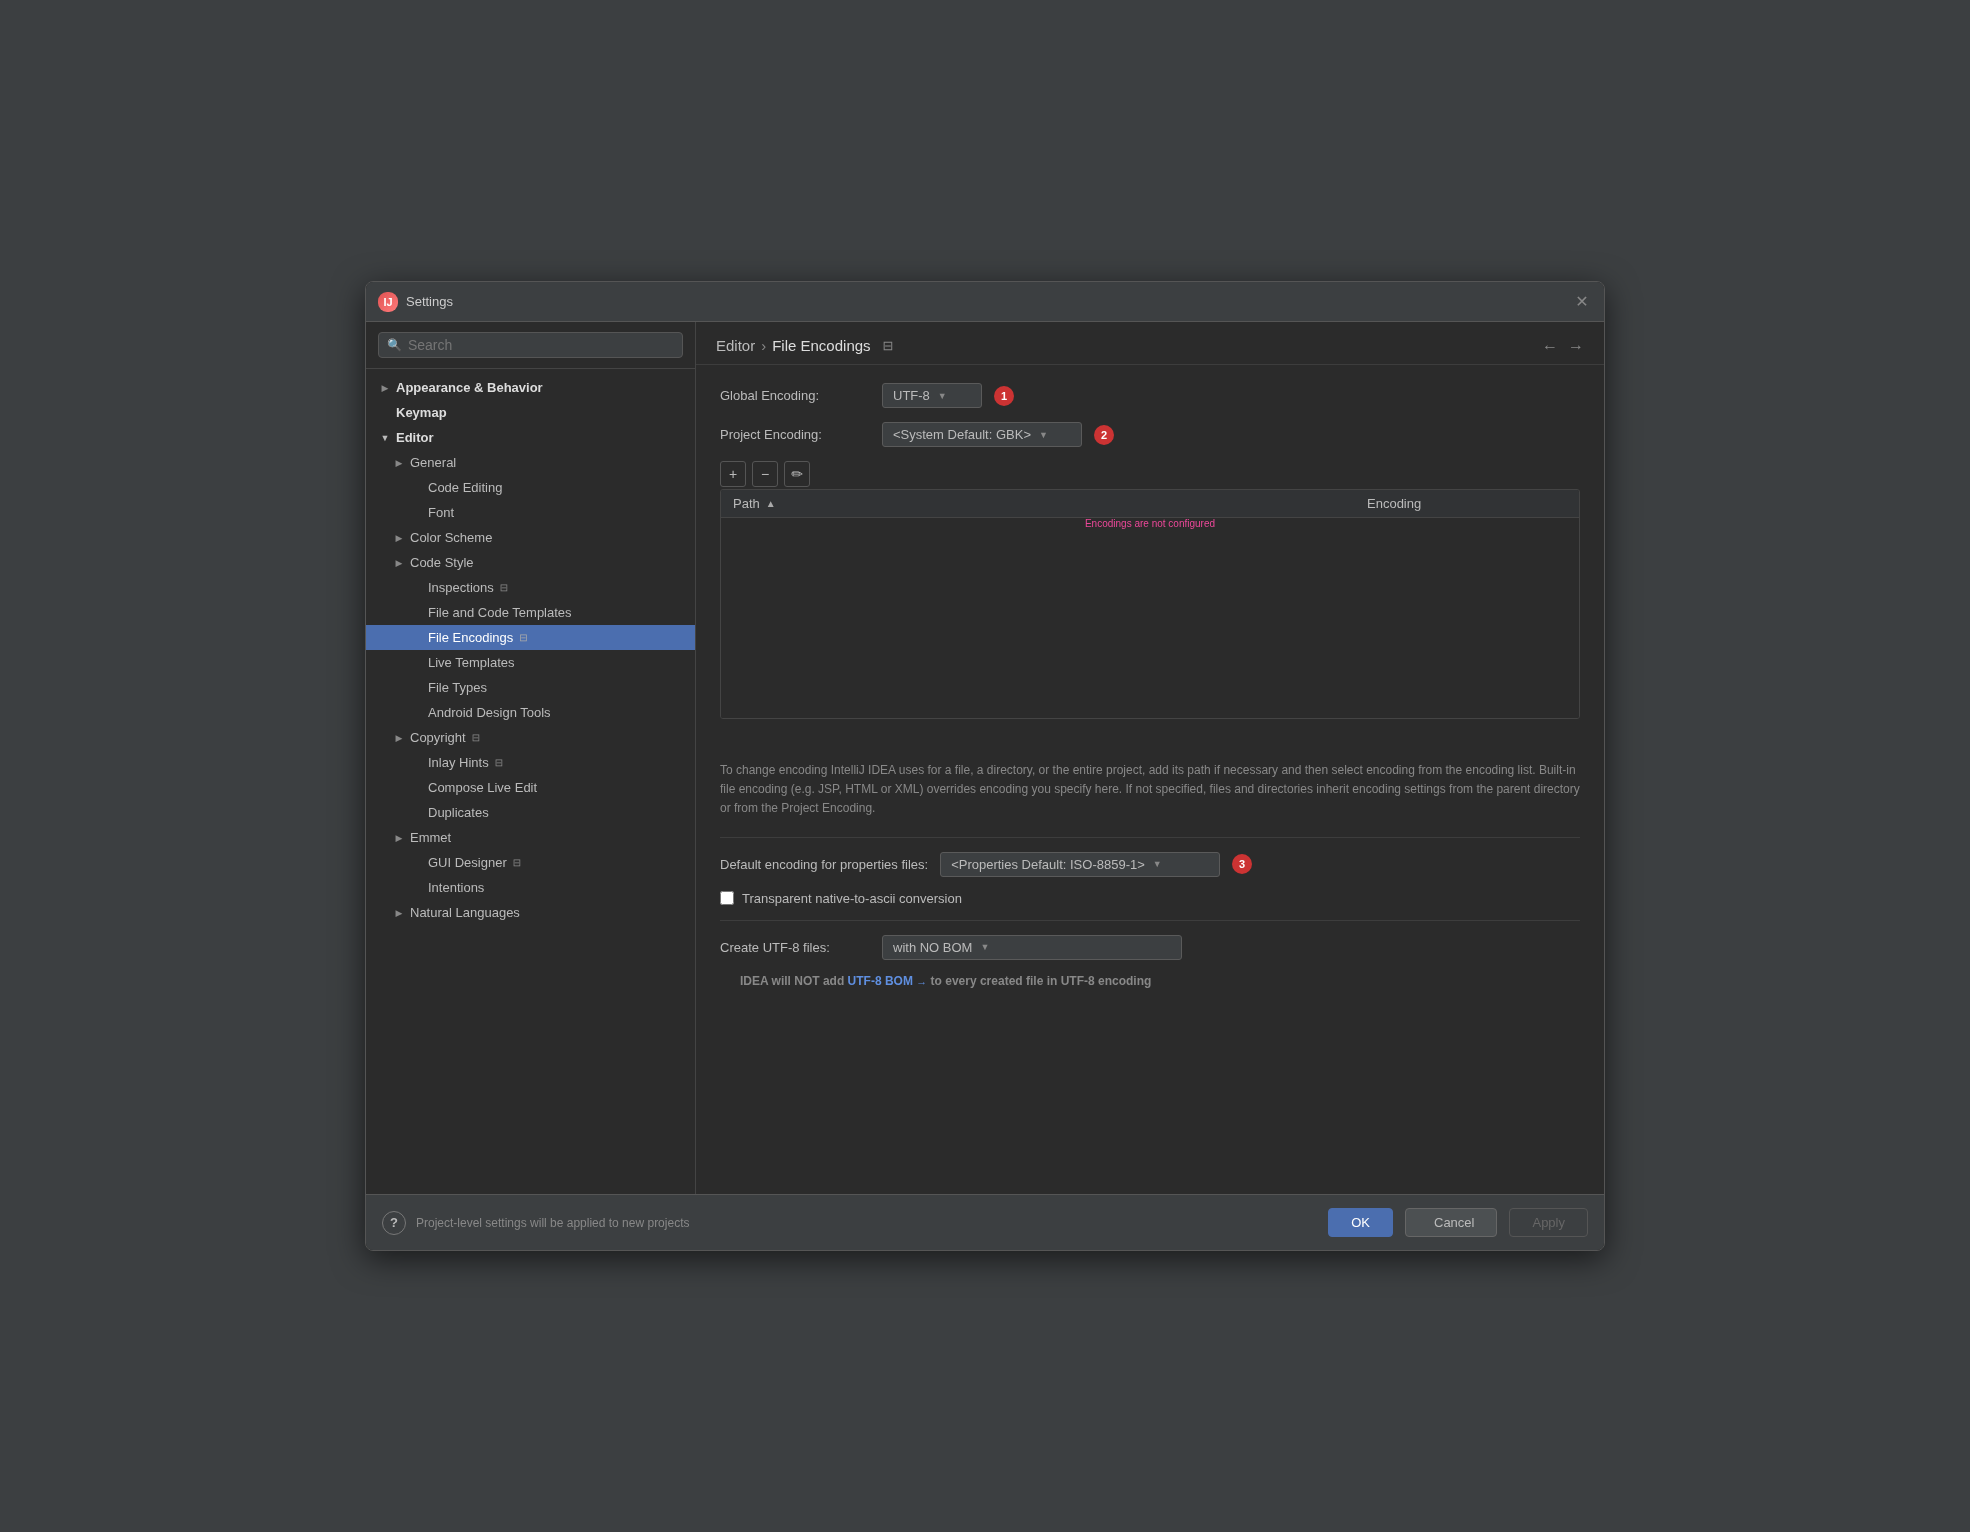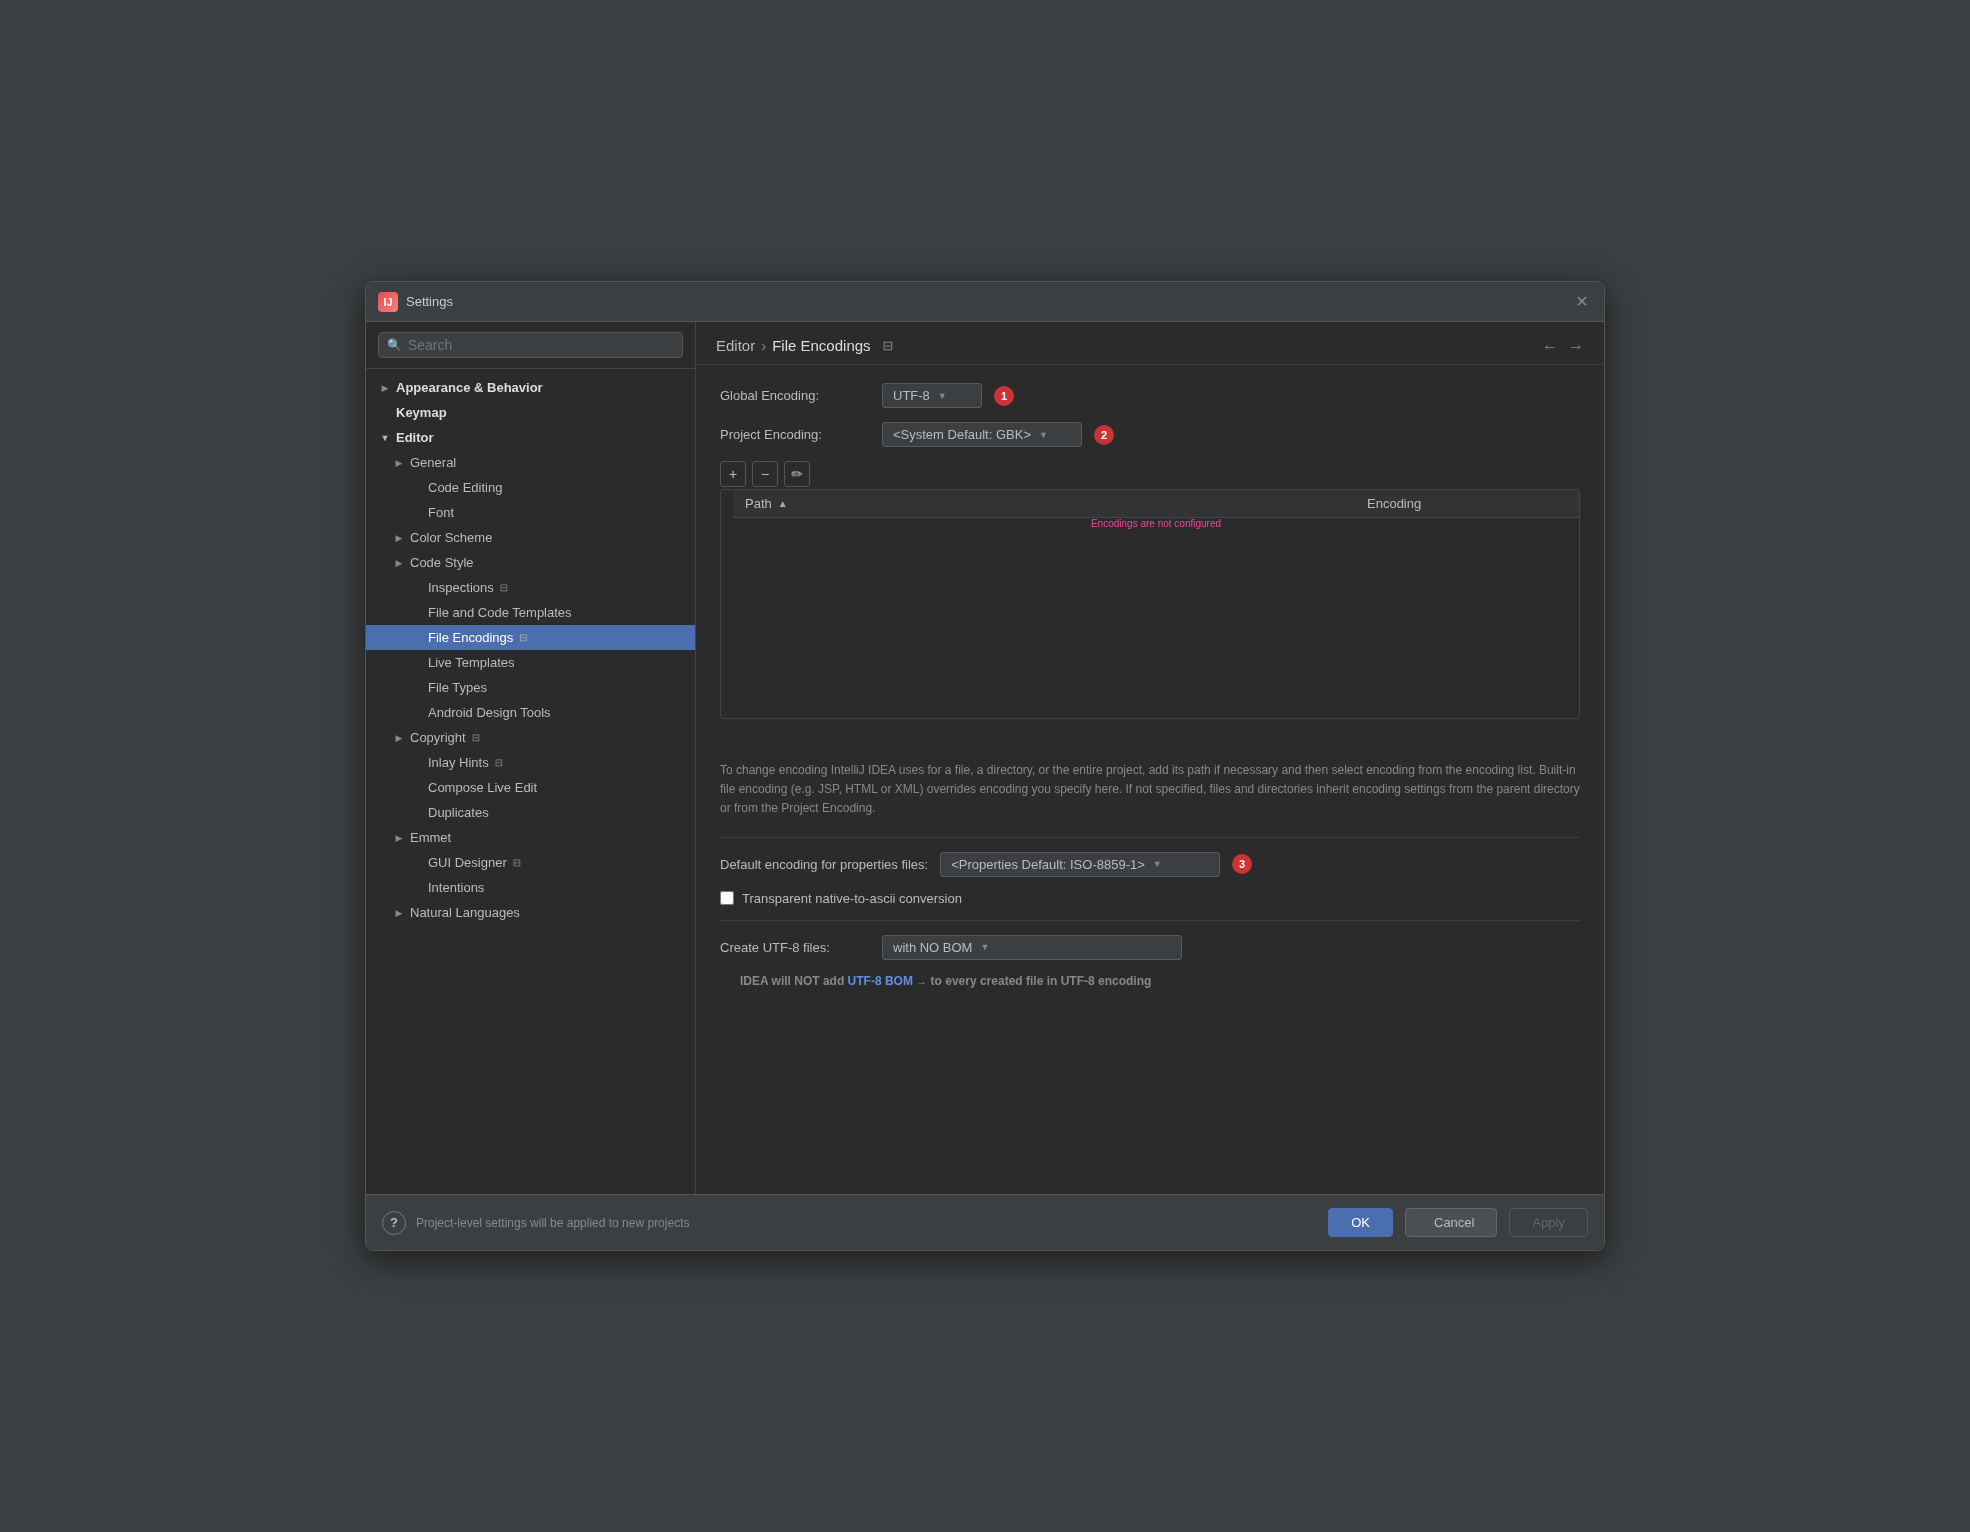--- a/index.html
+++ b/index.html
@@ -36,21 +36,21 @@
     }
     .title-bar-left {
       display: flex;
       align-items: center;
       gap: 8px;
     }
     .app-icon {
       width: 20px;
       height: 20px;
       background: linear-gradient(135deg, #e05252, #ff7b7b);
-      border-radius: 4px;
+      border-radius: 9px;
       display: flex;
       align-items: center;
       justify-content: center;
       font-size: 11px;
       color: white;
       font-weight: bold;
     }
     .title-text {
       color: #ccc;
       font-size: 13px;
@@ -241,21 +241,20 @@
       align-items: center;
       justify-content: center;
       cursor: pointer;
       font-size: 14px;
     }
     .encoding-table {
       border: 1px solid #444;
       border-radius: 3px;
       overflow: hidden;
       margin-bottom: 12px;
-      padding-left: 12px;
     }
     .table-header {
       display: flex;
       background: #313335;
       border-bottom: 1px solid #444;
       padding: 6px 12px;
     }
     .th-path {
       flex: 1;
       color: #bbb;

